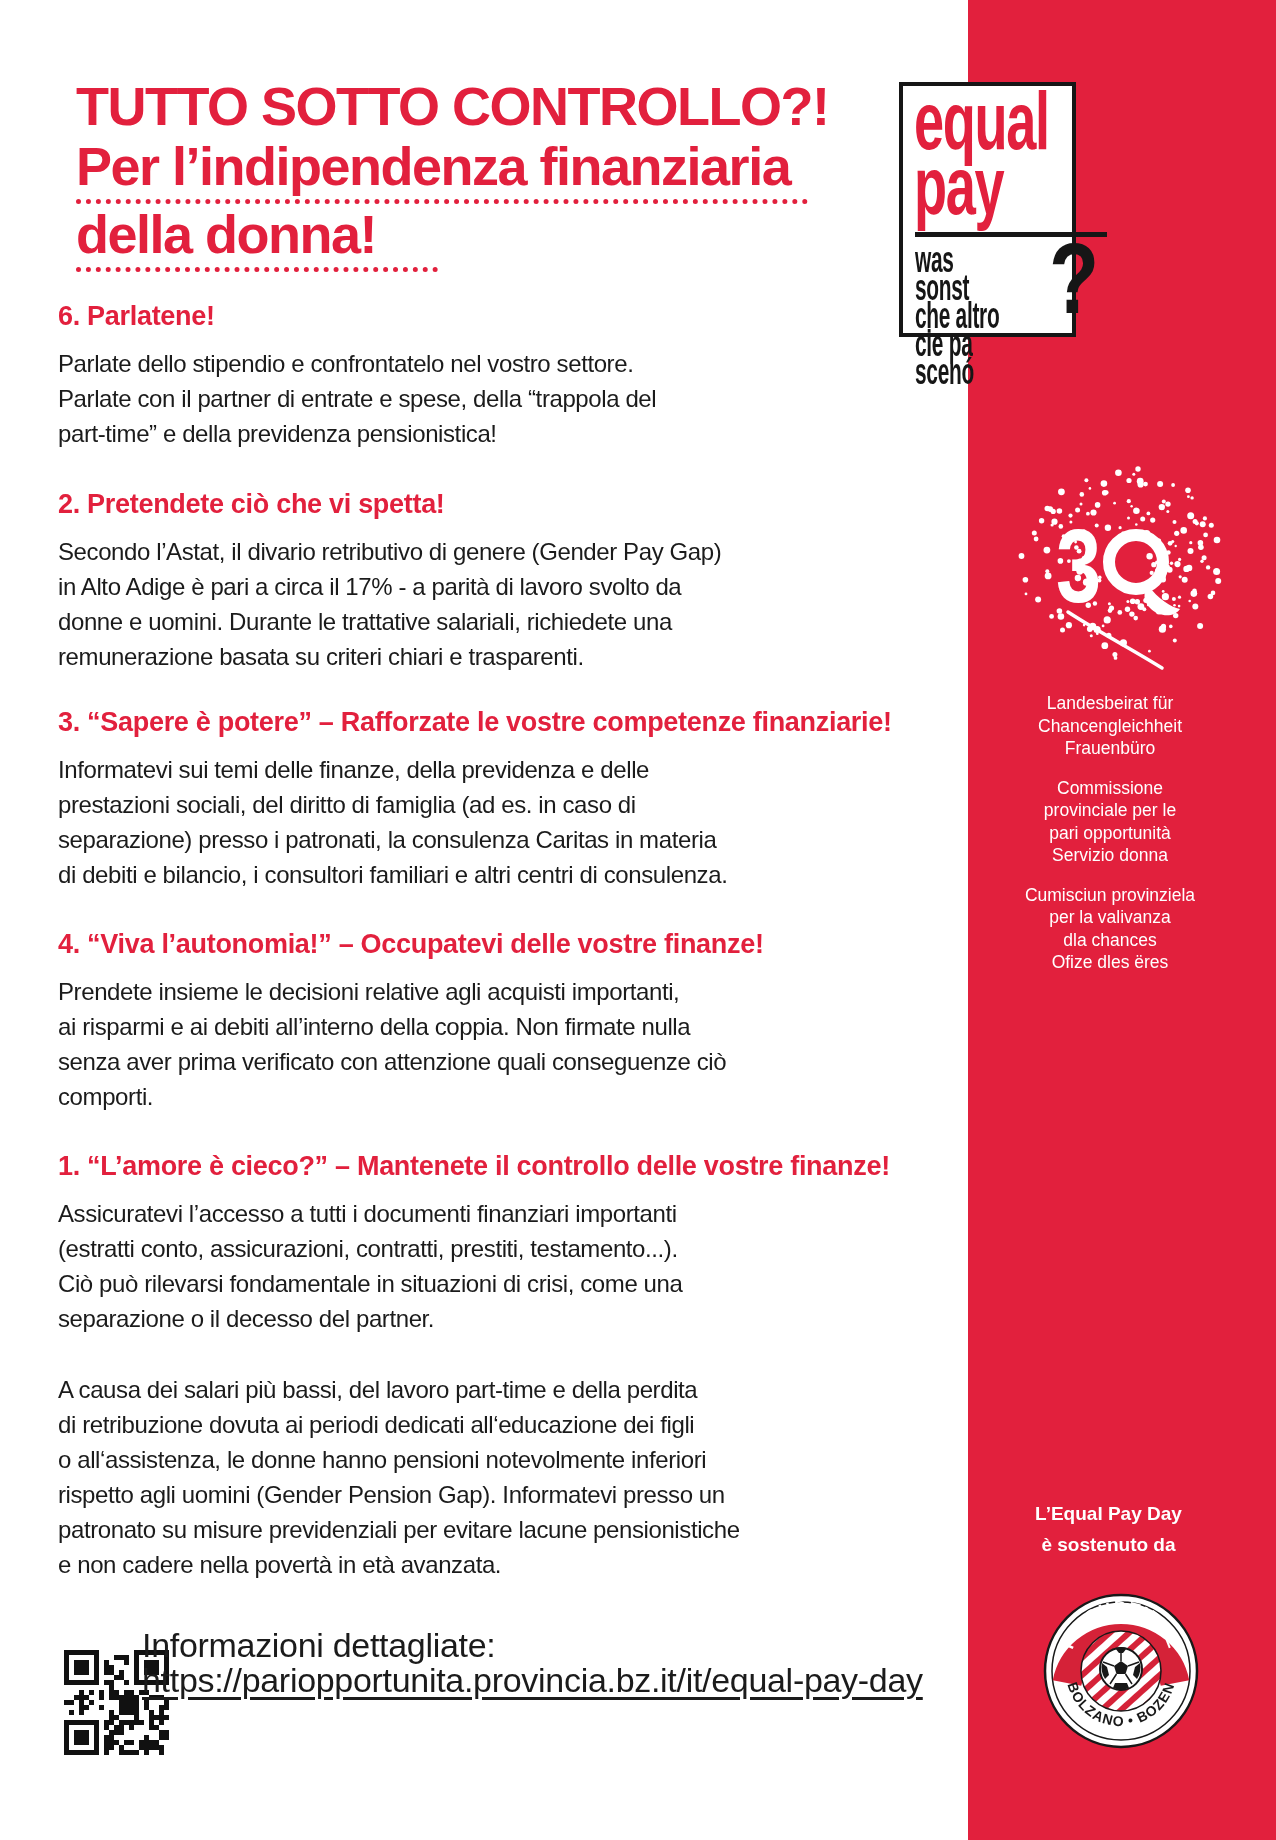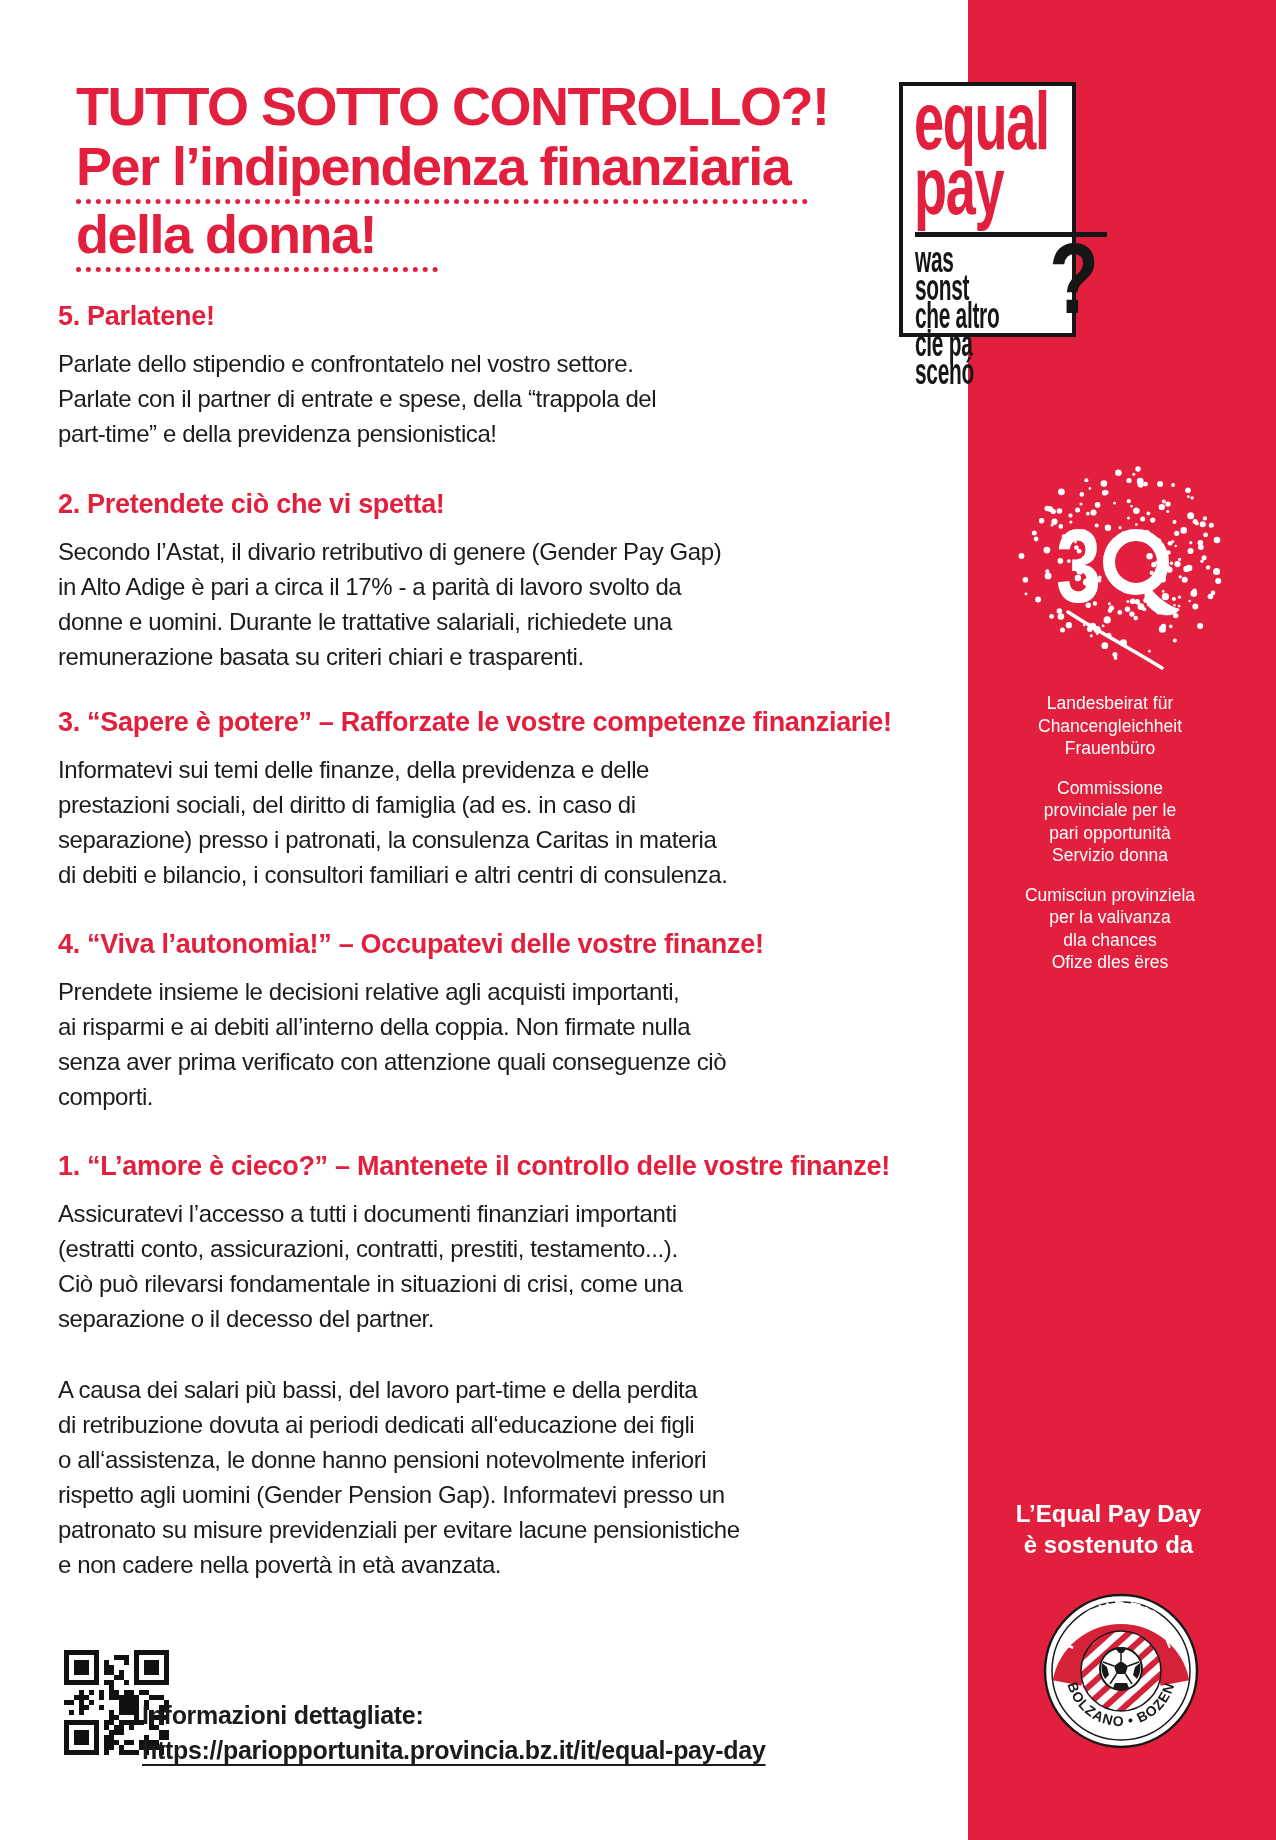--- a/index.html
+++ b/index.html
@@ -67,37 +67,37 @@
     margin:0 0 14px 0;
   }
   .sec-body{
     color:var(--ink);
     font-size:24px;line-height:35px;letter-spacing:-0.4px;
     white-space:pre-line;
   }
   
   .qr{position:absolute;left:64px;top:1650px;}
   .info{
-    position:absolute;left:142px;top:1698px;
-    color:var(--ink);font-weight:bold;
-    font-size:25px;line-height:35px;letter-spacing:-0.3px;
+    position:absolute;left:142px;top:1628px;
+    color:var(--ink);font-weight:normal;
+    font-size:34px;line-height:35px;letter-spacing:-0.3px;
   }
   .info a{color:var(--ink);text-decoration:underline;text-underline-offset:5px;}
   
   .anniv{position:absolute;left:1012px;top:462px;}
   .orgs{
     position:absolute;left:968px;top:692px;width:284px;
     color:#fff;text-align:center;
     font-size:17.5px;line-height:22.5px;
   }
   .orgs .org{white-space:pre-line;margin-bottom:17px;}
   .supporter{
     position:absolute;left:968px;top:1498px;width:281px;
     color:#fff;text-align:center;font-weight:600;
-    font-size:24px;line-height:31px;
+    font-size:19px;line-height:31px;
     white-space:pre-line;
   }
   .fcbadge{position:absolute;left:1041px;top:1591px;}
 </style>
 </head>
 <body>
 
 <div class="poster">
 
   <div class="sidebar"></div>
@@ -112,21 +112,21 @@
     <div class="ep-qmark">?</div>
   </div>
 
   <div class="title">
     <div>TUTTO SOTTO CONTROLLO?!</div>
     <div><span class="u u2">Per l’indipendenza finanziaria</span></div>
     <div><span class="u u3">della donna!</span></div>
   </div>
 
   <div class="section" style="top:300px">
-    <h2 class="sec-head">5. Parlatene!</h2>
+    <h2 class="sec-head">6. Parlatene!</h2>
     <div class="sec-body">Parlate dello stipendio e confrontatelo nel vostro settore.
 Parlate con il partner di entrate e spese, della “trappola del
 part-time” e della previdenza pensionistica!</div>
   </div>
   <div class="section" style="top:488px">
     <h2 class="sec-head">2. Pretendete ciò che vi spetta!</h2>
     <div class="sec-body">Secondo l’Astat, il divario retributivo di genere (Gender Pay Gap)
 in Alto Adige è pari a circa il 17% - a parità di lavoro svolto da
 donne e uomini. Durante le trattative salariali, richiedete una
 remunerazione basata su criteri chiari e trasparenti.</div>

